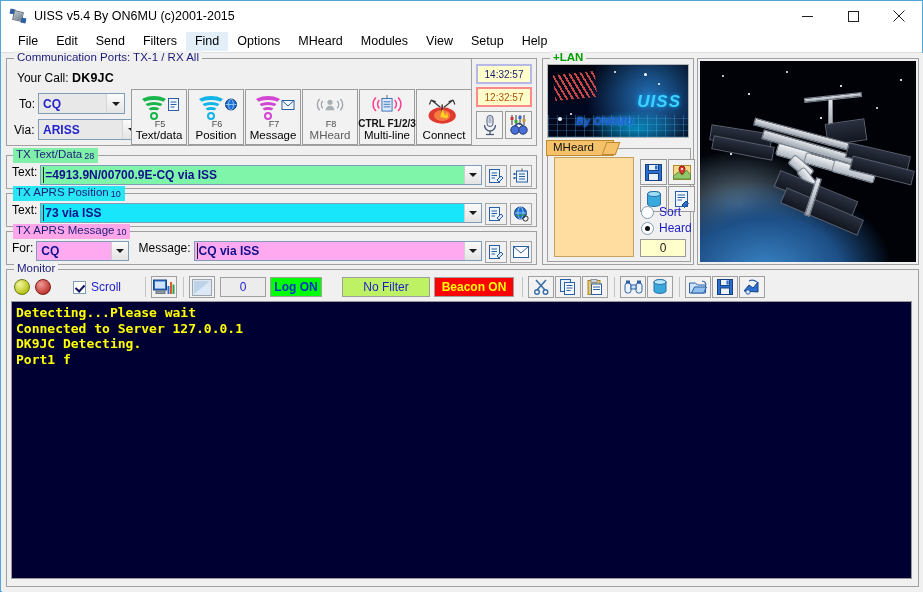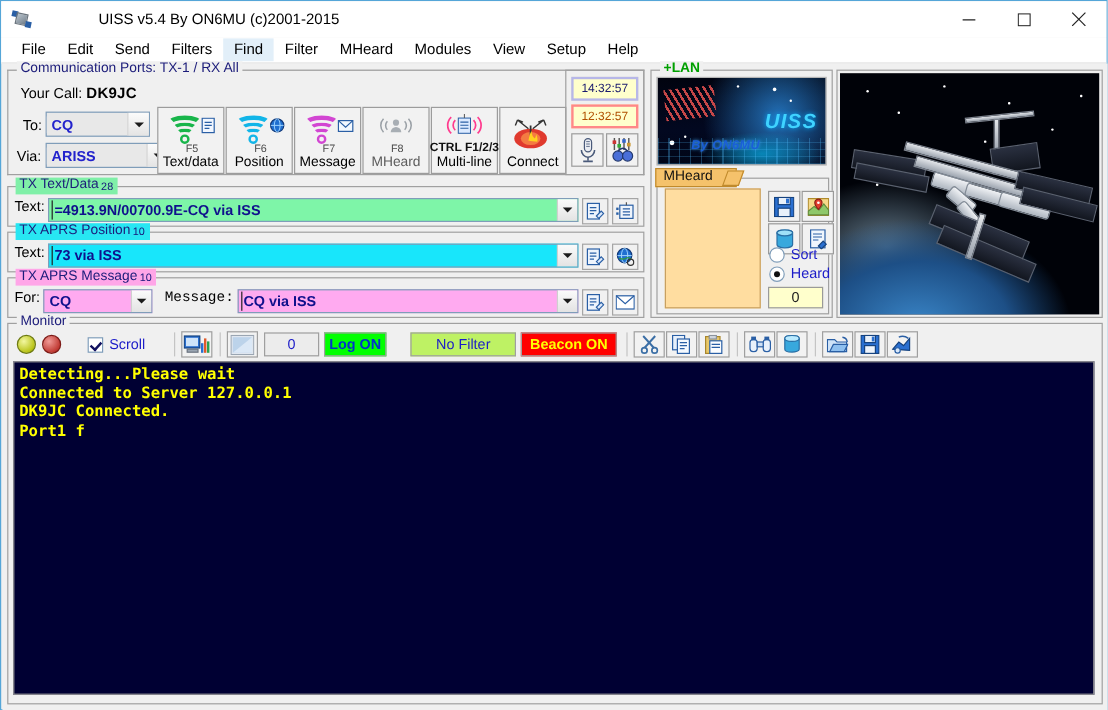--- a/index.html
+++ b/index.html
@@ -24,21 +24,20 @@
     background: #f0f0f0;
   }
 
   
   #titlebar {
     height: 30px;
     background: #ffffff;
     display: flex;
     align-items: center;
     position: relative;
-    gap: 48px;
   }
   #title-icon {
     width: 16px; height: 16px;
     margin-left: 9px; margin-right: 8px;
     position: relative;
     flex: 0 0 auto;
   }
   #title-icon .sat-body {
     position: absolute; left: 3px; top: 3px;
     width: 10px; height: 10px;
@@ -602,21 +601,21 @@
       </div>
     </div>
   </div>
 
   <div id="menubar">
     <div class="menu-item">File</div>
     <div class="menu-item">Edit</div>
     <div class="menu-item">Send</div>
     <div class="menu-item">Filters</div>
     <div class="menu-item active">Find</div>
-    <div class="menu-item">Filter</div>
+    <div class="menu-item">Options</div>
     <div class="menu-item">MHeard</div>
     <div class="menu-item">Modules</div>
     <div class="menu-item">View</div>
     <div class="menu-item">Setup</div>
     <div class="menu-item">Help</div>
   </div>
 
   <div id="client">
 
     <div class="groupbox" id="comm-group">
@@ -851,21 +850,21 @@
         <span>TX APRS Message</span><span class="cnt">10</span>
       </div>
       <div class="tx-row">
         <span class="tx-lbl">For:</span>
         <div class="tx-field pink-f" style="width:93px;">
           <span class="tv">CQ</span>
           <span class="tx-arrow">
               <span class="arrow-dn"></span>
             </span>
         </div>
-        <span class="tx-lbl" style="margin-left:10px;font-family:Liberation Mono, monospace;">Message:</span>
+        <span class="tx-lbl" style="margin-left:10px;">Message:</span>
         <div class="tx-field pink-f" style="width:291px;">
           <span class="caret"></span>
           <span class="tv">CQ via ISS</span>
           <span class="tx-arrow">
               <span class="arrow-dn"></span>
             </span>
         </div>
         <div class="sq-btn">
           <svg width="16" height="16" viewBox="0 0 16 16">
             <rect x="1.5" y="1.5" width="10" height="13" fill="#eef4fc" stroke="#2a5fa5"></rect>
@@ -1090,19 +1089,19 @@
             <path d="M1 12 l5-6 l4 3 l5-6 v10 z" fill="#2a6fd0" stroke="#16437f"></path>
             <path d="M6 2 q4-2 8 1" fill="none" stroke="#2a5fa5" stroke-width="1.2"></path>
             <circle cx="5" cy="13" r="2.2" fill="#d9e8fa" stroke="#2a5fa5"></circle>
           </svg>
         </span>
       </div>
 
       <div id="monitor-console">
         <div class="line">Detecting...Please wait</div>
         <div class="line">Connected to Server 127.0.0.1</div>
-        <div class="line">DK9JC Connected.</div>
+        <div class="line">DK9JC Detecting.</div>
         <div class="line">Port1 f</div>
       </div>
     </div>
 
   </div>
 </div>
 
 </body></html>

